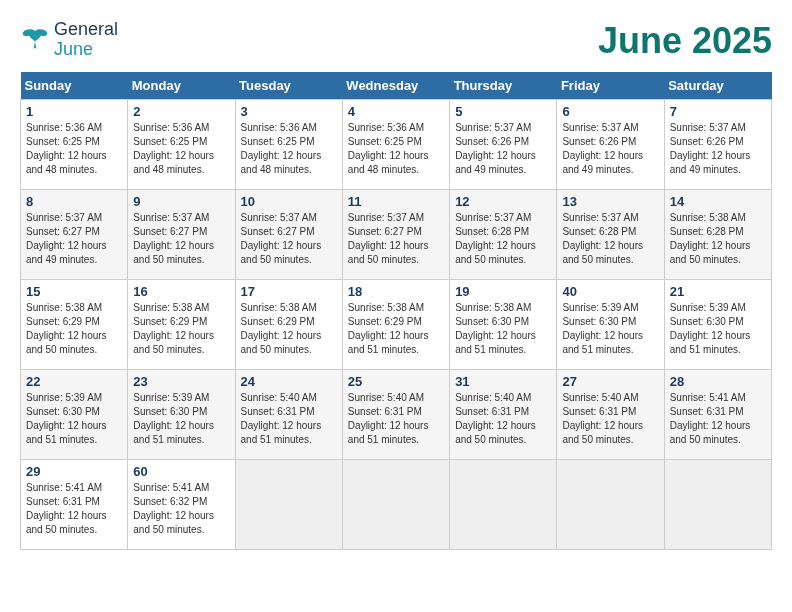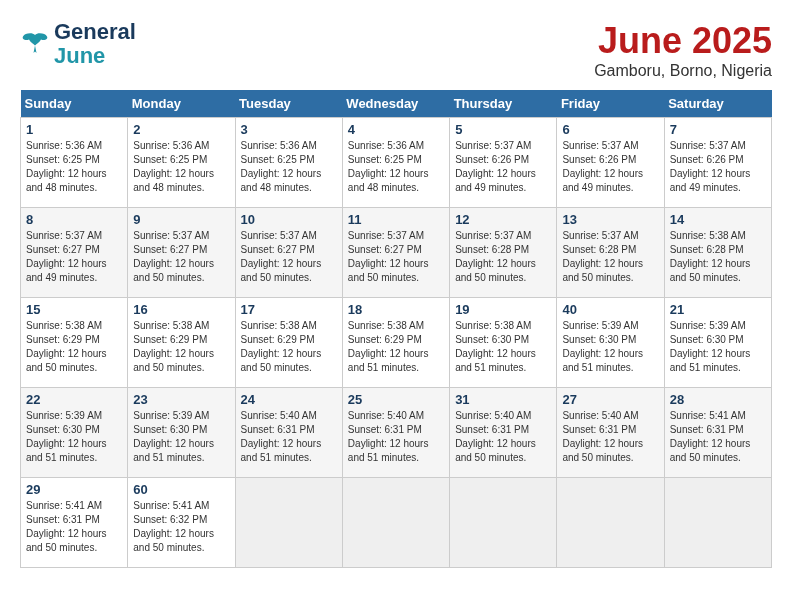--- a/index.html
+++ b/index.html
@@ -15,39 +15,39 @@
       justify-content: space-between;
       align-items: flex-start;
       margin-bottom: 10px;
     }
     .logo {
       display: flex;
       align-items: center;
       gap: 4px;
     }
     .logo-text {
-      font-size: 22px;
-      font-weight: bold;
+      font-size: 18px;
+      font-weight: normal;
       color: #1a3a5c;
       line-height: 1.1;
     }
     .logo-text span {
       color: #2196a8;
     }
     .logo-bird {
       width: 30px;
       height: 30px;
     }
     .title-area {
       text-align: right;
     }
     .month-title {
       font-size: 36px;
       font-weight: bold;
-      color: #b91c1c;
+      color: #0f766e;
     }
     .location-title {
       font-size: 16px;
       color: #333;
     }
     table {
       width: 100%;
       border-collapse: collapse;
       font-size: 10.5px;
     }
@@ -98,21 +98,20 @@
       <path d="M20 8 C24 4, 34 6, 36 10 C38 14, 32 16, 28 14 C26 18, 22 20, 20 22 C18 20, 14 18, 12 14 C8 16, 2 14, 4 10 C6 6, 16 4, 20 8Z" fill="#2196a8"></path>
       <path d="M20 22 L18 32 L20 30 L22 32 Z" fill="#2196a8"></path>
     </svg>
     <div class="logo-text">
       <div>General</div>
       <div><span>June</span></div>
     </div>
   </div>
   <div class="title-area">
     <div class="month-title">June 2025</div>
-    <div class="location-title">Gamboru, Borno, Nigeria</div>
   </div>
 </div>
 
 <table>
   <thead>
     <tr>
       <th>Sunday</th>
       <th>Monday</th>
       <th>Tuesday</th>
       <th>Wednesday</th>

